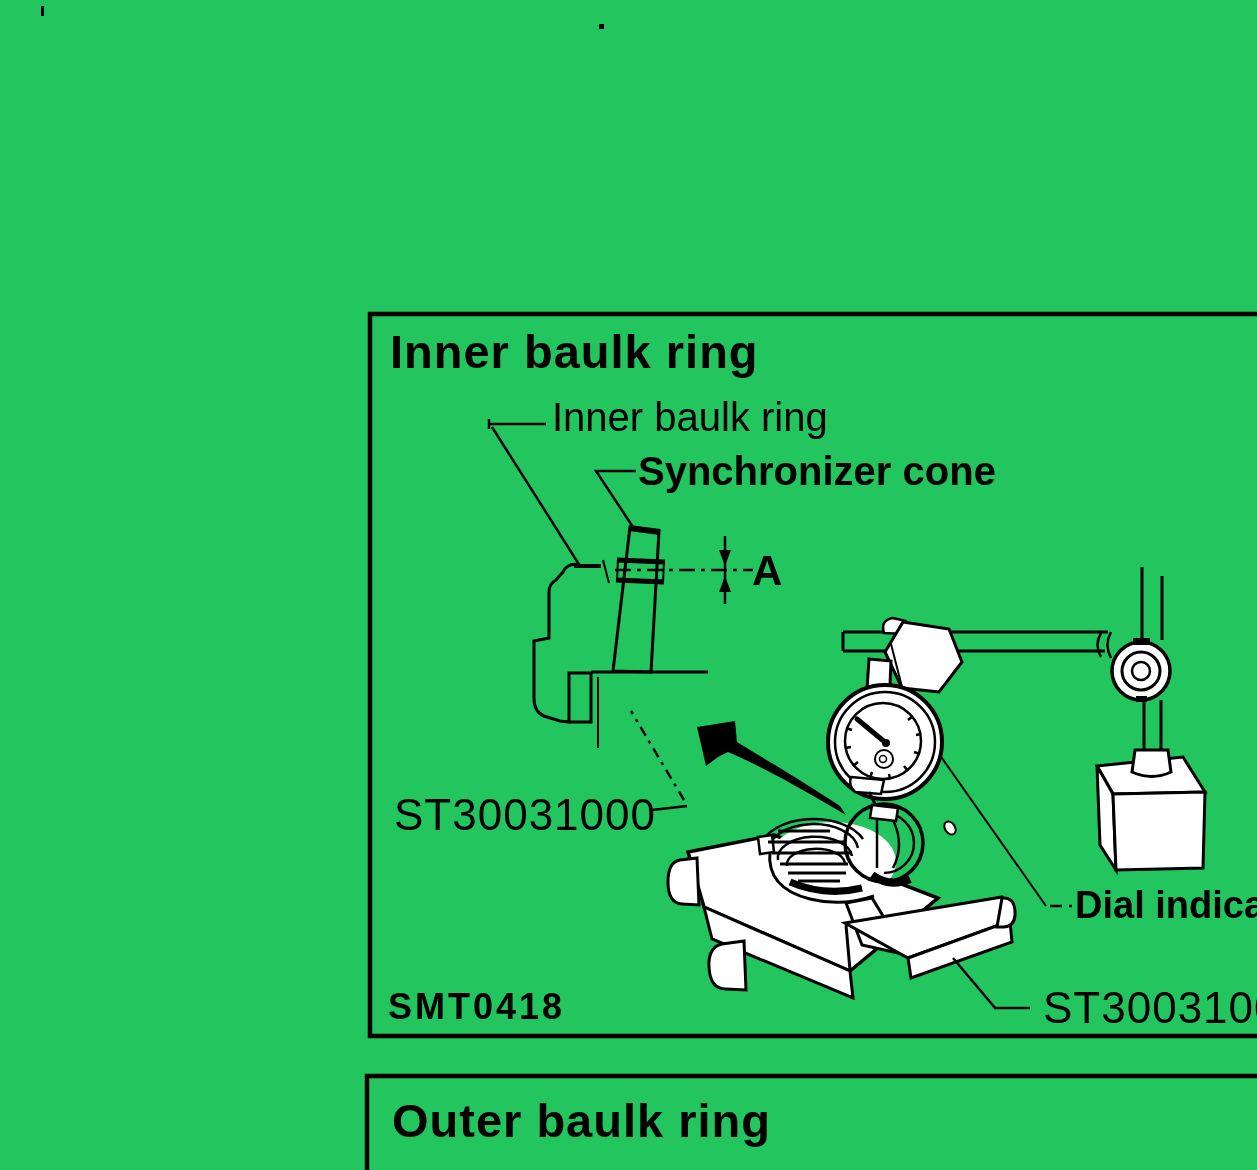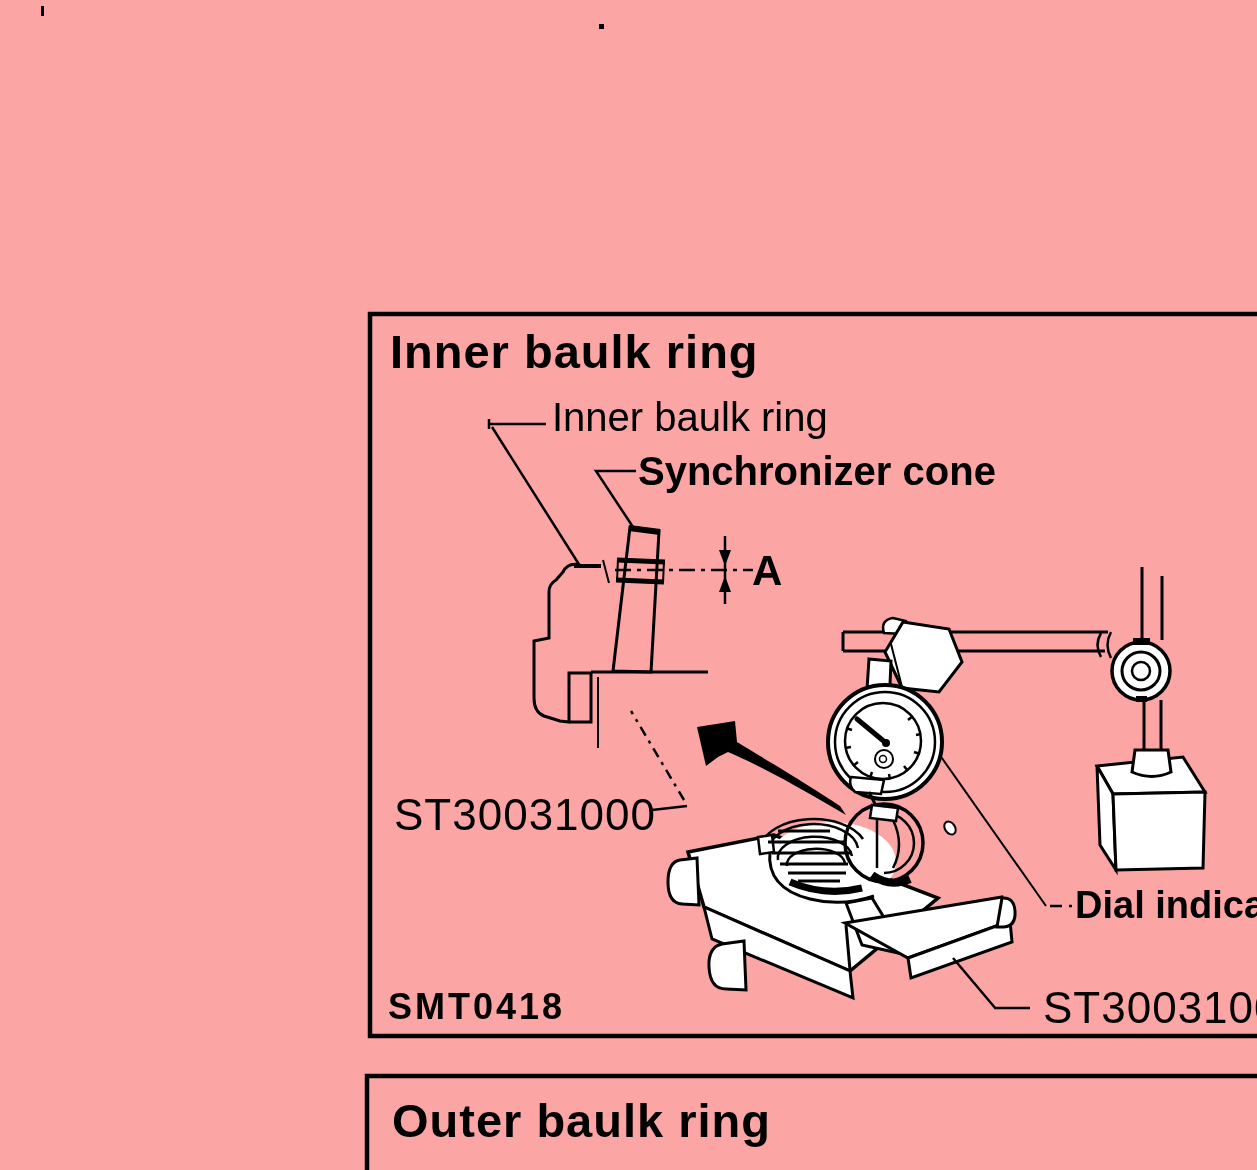--- a/index.html
+++ b/index.html
@@ -1,19 +1,19 @@
 <!DOCTYPE html>
 <html><head>
 <meta charset="utf-8">
 <style>
   html,body{margin:0;padding:0;background:#ffffff;}
   .page{
     position:relative;
     width:1257px;height:1170px;
-    background:#fca5a5;
+    background:#22c55e;
     overflow:hidden;
     font-family:"Liberation Sans", sans-serif;
   }
   svg{position:absolute;top:0;left:0;}
   svg text{fill:#000;}
   .t-title{font-size:47px;font-weight:bold;letter-spacing:1px;}
   .t-label{font-size:40px;}
   .t-label-b{font-size:40px;font-weight:bold;}
   .t-dim{font-size:42px;font-weight:bold;}
   .t-tool{font-size:44px;letter-spacing:1px;}

